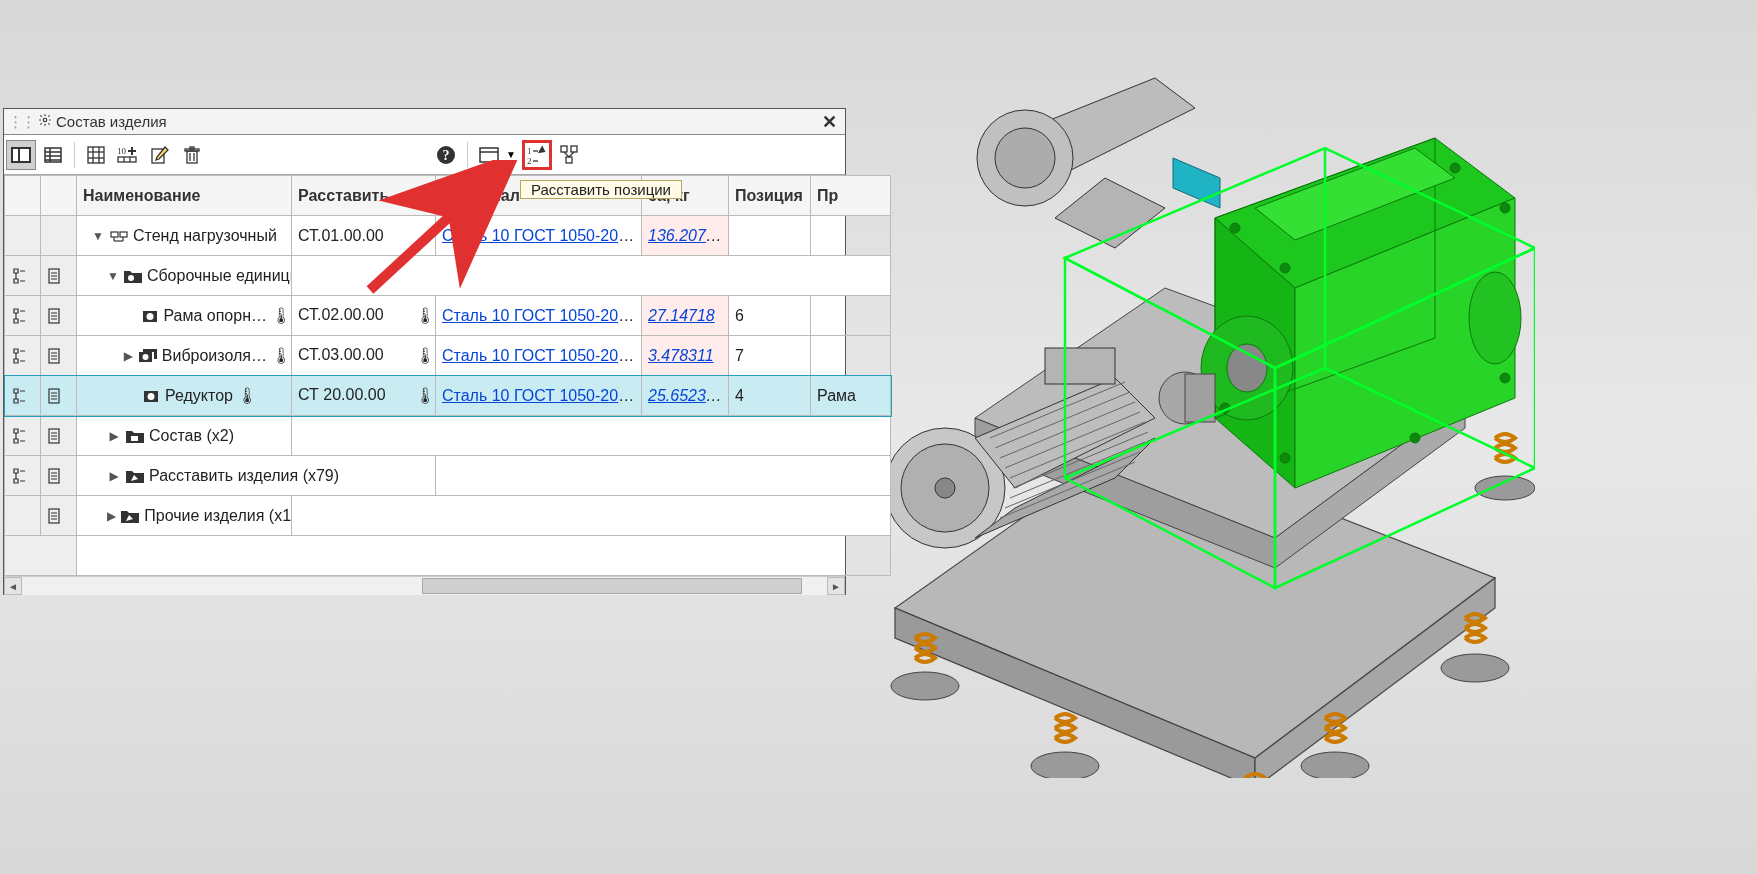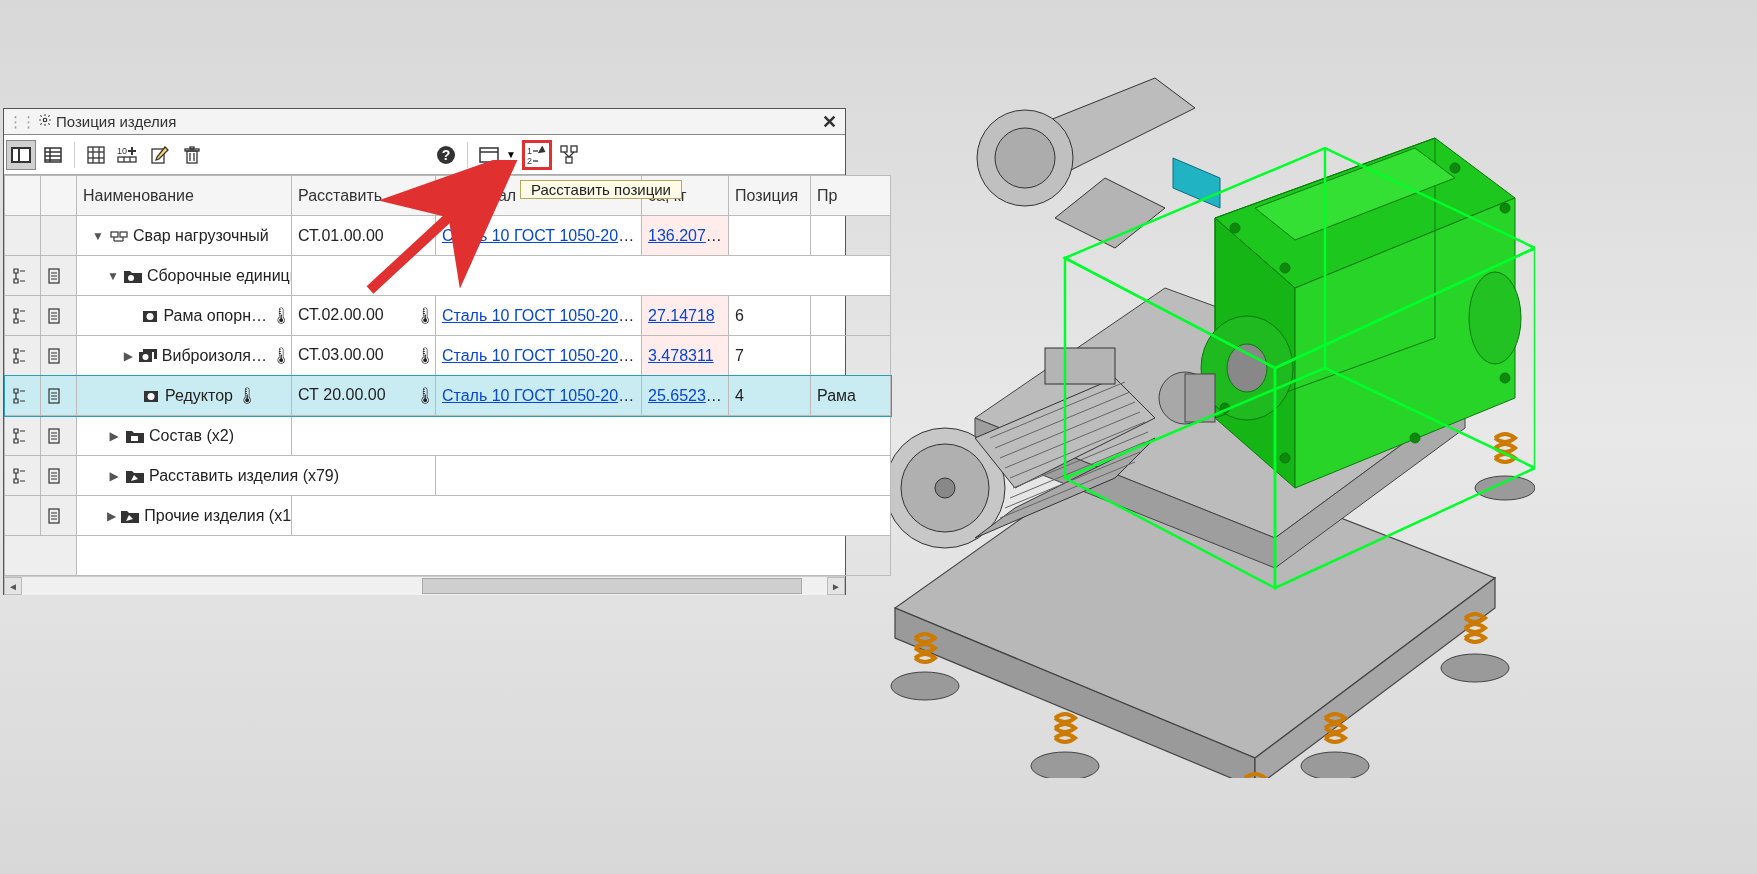--- a/index.html
+++ b/index.html
@@ -46,20 +46,21 @@
     padding: 0 2px;
     background: #fff;
     border-bottom: 1px solid #aaa;
     gap: 2px;
   }
   .tb-btn {
     width: 30px; height: 30px;
     display: flex; align-items: center; justify-content: center;
     cursor: pointer;
     border: 1px solid transparent;
+    font-family: Liberation Serif, serif;
   }
   .tb-sep { width:1px; height:26px; background:#ccc; margin:0 4px; }
   .tb-btn.active { background:#d0d0d0; border:1px solid #888;}
   .tb-spacer { flex: 0 0 auto; width: 220px; }
   .tb-btn.highlighted { border:3px solid #e03030; }
   .tb-dropdown { display:flex; align-items:center; }
   .tb-dropdown .drop-arrow { font-size:10px; margin-left:-2px; cursor:pointer; padding:4px;}
   .tooltip {
     position:absolute;
     top: 180px;
@@ -93,42 +94,42 @@
     text-align: left;
     font-size: 16px;
     color:#222;
     white-space: nowrap;
     overflow: hidden;
     text-overflow: ellipsis;
     vertical-align: middle;
   }
   table.grid th {
     background:#f5f5f5;
-    font-weight: normal;
+    font-weight: bold;
     color:#333;
     position:relative;
   }
   col.gutter { width: 36px; }
   col.gutter2 { width: 36px; }
   col.cname { width: 215px; }
   col.cdesig { width: 144px; }
   col.cmat { width: 206px; }
   col.cmass { width: 87px; }
   col.cpos { width: 82px; }
   col.cnote { width: 80px; }
   td.g { background:#eee; text-align:center; padding:0;}
   td.g svg { vertical-align:middle;}
   .tree-cell { display:flex; align-items:center; gap:4px; height:100%; }
   .tree-indent1 { padding-left: 8px; }
   .tree-indent2 { padding-left: 24px; }
   .tree-indent3 { padding-left: 40px; }
   .exp { cursor:pointer; font-size:12px; color:#555; width:14px; text-align:center;}
   .ficon { width:20px; height:20px; display:inline-flex; align-items:center; justify-content:center;}
   a.link { color:#0645d8; text-decoration: underline; cursor:pointer; }
-  td.mass { background:#ffeceb; }
+  td.mass { background:#ffeceb;font-style:italic; }
   td.mass a { color:#0645d8; text-decoration:underline; cursor:pointer;}
   tr.selected td { background:#c9ecf3 !important;margin-left:44px; }
   tr.selected td.g { background:#c9ecf3 !important; }
   tr.selected { outline: 1px solid #2aa0b8; }
   tr.group td.span { background:#fff; }
   .therm { width:14px; display:inline-block; text-align:center;}
   .hscroll {
     height: 18px;
     background:#f0f0f0;
     border-top:1px solid #ccc;
@@ -265,21 +266,21 @@
 
 <div class="panel">
   <div class="panel-titlebar">
     <span class="drag">⋮⋮</span>
     <span class="gear">
       <svg width="14" height="14" viewBox="0 0 24 24" fill="none" stroke="#333" stroke-width="2">
           <circle cx="12" cy="12" r="3"></circle>
           <path d="M12 2v3M12 19v3M4.2 4.2l2.1 2.1M17.7 17.7l2.1 2.1M2 12h3M19 12h3M4.2 19.8l2.1-2.1M17.7 6.3l2.1-2.1"></path>
         </svg>
     </span>
-    <span>Позиция изделия</span>
+    <span>Состав изделия</span>
     <span class="close">✕</span>
   </div>
 
   <div class="toolbar">
     <div class="tb-btn active">
       <svg width="20" height="16" viewBox="0 0 20 16">
           <rect x="0" y="0" width="20" height="16" fill="#333"></rect>
           <rect x="2" y="2" width="5" height="12" fill="#fff"></rect>
           <rect x="9" y="2" width="9" height="12" fill="#fff"></rect>
         </svg>
@@ -398,21 +399,21 @@
           <span class="exp">▼</span>
           <span class="ficon">
                 <svg width="18" height="14" viewBox="0 0 18 14" fill="none" stroke="#333" stroke-width="1.2">
                   <rect x="1" y="3" width="7" height="5"></rect>
                   <rect x="10" y="3" width="7" height="5"></rect>
                   <line x1="4" y1="8" x2="4" y2="12"></line>
                   <line x1="13" y1="8" x2="13" y2="12"></line>
                   <line x1="4" y1="12" x2="13" y2="12"></line>
                 </svg>
               </span>
-          <span>Свар нагрузочный</span>
+          <span>Стенд нагрузочный</span>
         </div>
           </td>
         <td>СТ.01.00.00</td>
         <td><a class="link">Сталь 10 ГОСТ 1050-2013</a></td>
         <td class="mass"><a>136.2077…</a></td>
         <td></td>
           <td></td>
       </tr>
 
       <tr class="group">

